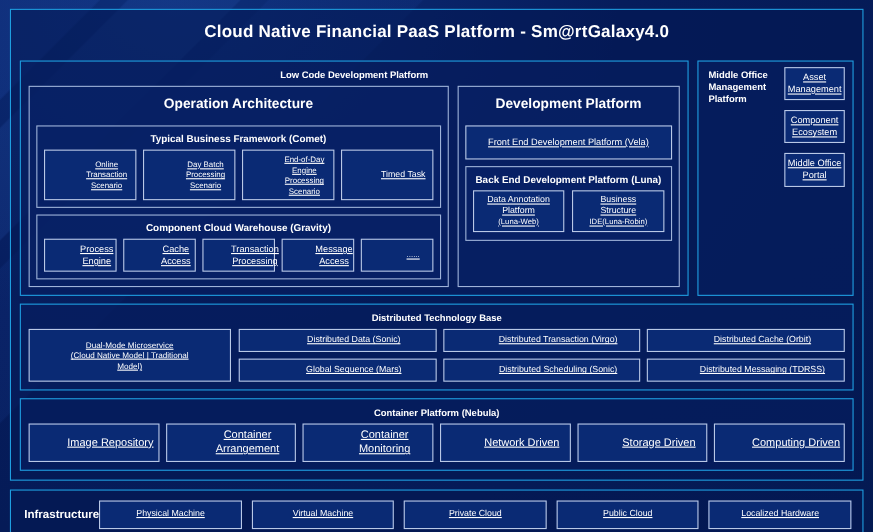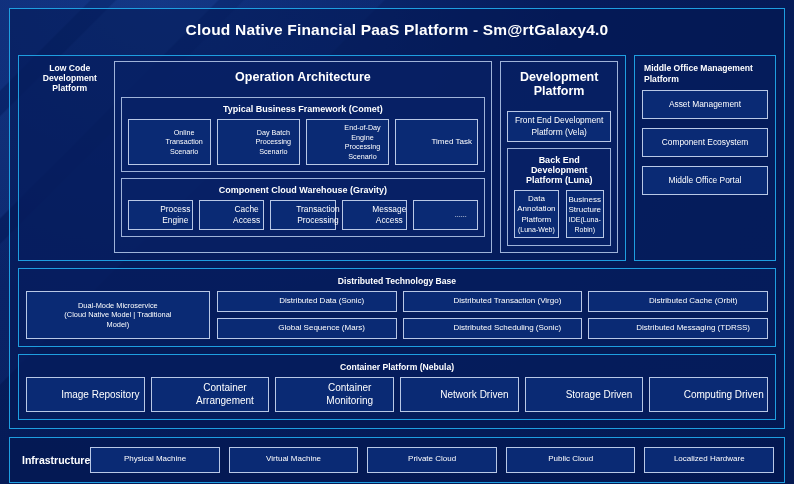--- a/index.html
+++ b/index.html
@@ -99,49 +99,50 @@
     box-sizing: border-box;
     display: flex;
     align-items: center;
     justify-content: center;
     text-align: center;
     font-size: 7.2px;
     line-height: 1.32;
     color: #ffffff;
     padding: 3px 2px;
     min-height: 23px;
+    text-decoration: underline;
   }
   .box.t8 { font-size: 8px; }
   .box.t85 { font-size: 8.4px; }
 
   .row {
     display: flex;
     gap: 6px;
   }
   .row > * { flex: 1 1 0; min-width: 0; padding-left: 32px; }
 
   
   .top-section {
     display: flex;
     gap: 8px;
     align-items: stretch;
   }
-  .lowcode { flex: 1 1 auto; display: flex; flex-direction: row; }
+  .lowcode { flex: 1 1 auto; display: flex; flex-direction: column; }
   .lowcode-body {
     display: flex;
     gap: 8px;
     flex: 1 1 auto;
   }
   .op-arch { flex: 1.95 1 0; display: flex; flex-direction: column; gap: 6px; }
   .dev-plat { flex: 1 1 0; display: flex; flex-direction: column; gap: 6px; }
   .middle-office {
     width: 142px;
     flex: 0 0 142px;
     display: flex;
-    flex-direction: column;
+    flex-direction: row;
   }
   .mo-list {
     display: flex;
     flex-direction: column;
     gap: 9px;
     flex: 1 1 auto;
     justify-content: flex-start;
   }
   .mo-list .box { min-height: 29px; }
 

